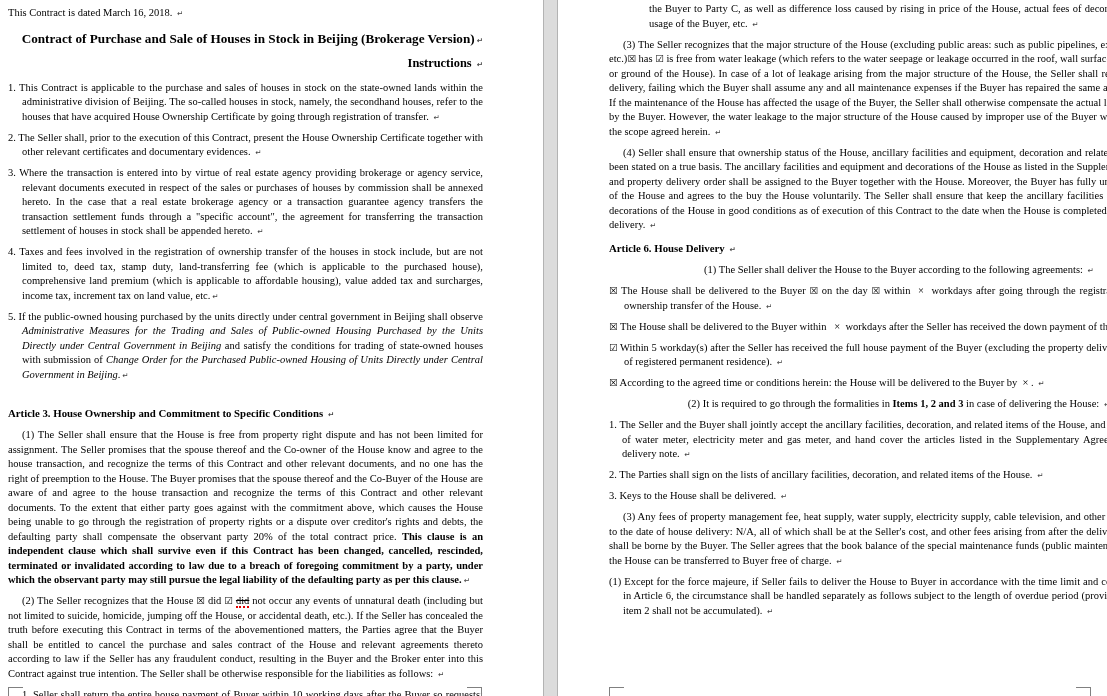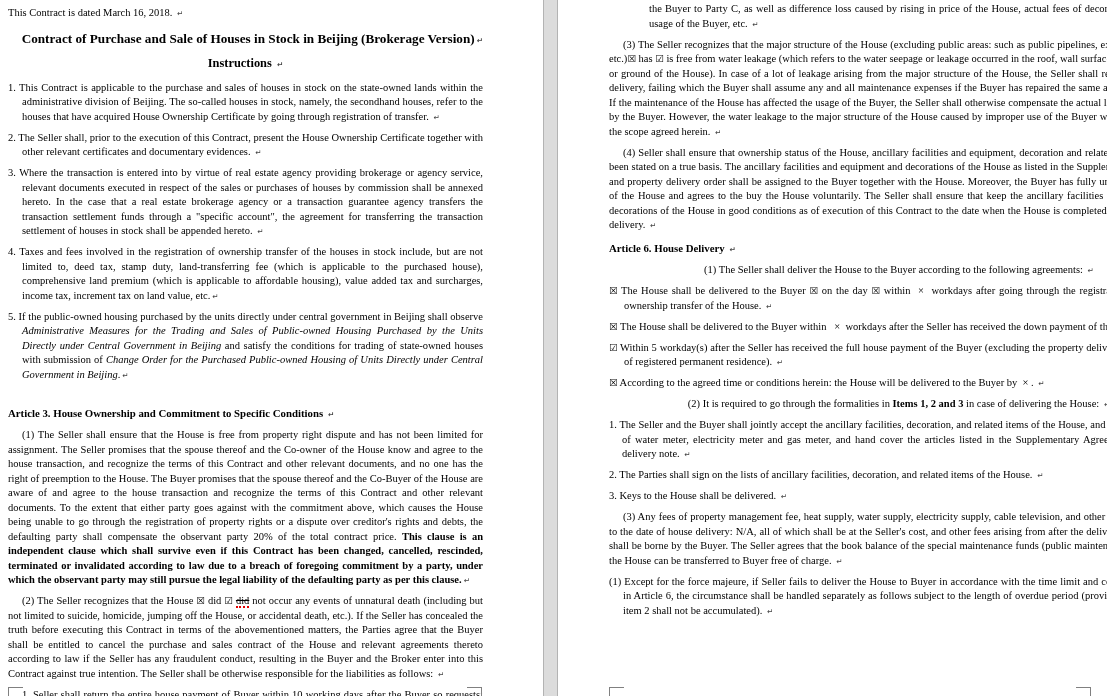--- a/index.html
+++ b/index.html
@@ -10,21 +10,21 @@
     font-size:10.5px;line-height:14.5px;
   }
   .page{position:absolute;top:0;height:696px;background:#fff;box-sizing:border-box;overflow:hidden}
   #pageL{left:0;width:543px;padding:6px 60px 0 8px}
   #pageR{left:558px;width:648px;padding:2px 17px 0 51px}
   .gutter{position:absolute;left:543px;top:0;width:15px;height:696px;background:#dcdcdc;
     border-left:1px solid #b3b3b3;border-right:1px solid #b3b3b3;box-sizing:border-box}
   .blk{margin:0 0 5.5px 0;text-align:justify}
   .b-line{text-align:left}
   .b-title{text-align:right;font-weight:bold;font-size:13.2px;line-height:16px;margin:9px 0 7px}
-  .b-subtitle{text-align:center;font-weight:bold;font-size:12.4px;line-height:15px;margin:0 0 9px}
+  .b-subtitle{text-align:right;font-weight:bold;font-size:12.4px;line-height:15px;margin:0 0 9px}
   .b-li{padding-left:14px;text-indent:-14px}
   .b-li2{margin-left:14px;padding-left:15px;text-indent:-15px}
   .b-p{text-indent:14px}
   .b-flat{text-align:center}
   .b-check{padding-left:15px;text-indent:-15px}
   .b-cont{padding-left:40px}
   .b-heading{font-weight:bold;text-align:left;font-size:10.8px;margin:7px 0 6px}
   .b-hang{padding-left:14px;text-indent:-14px}
   .b-lir{padding-left:13px;text-indent:-13px}
   .b-gap{height:10px;margin:0}

